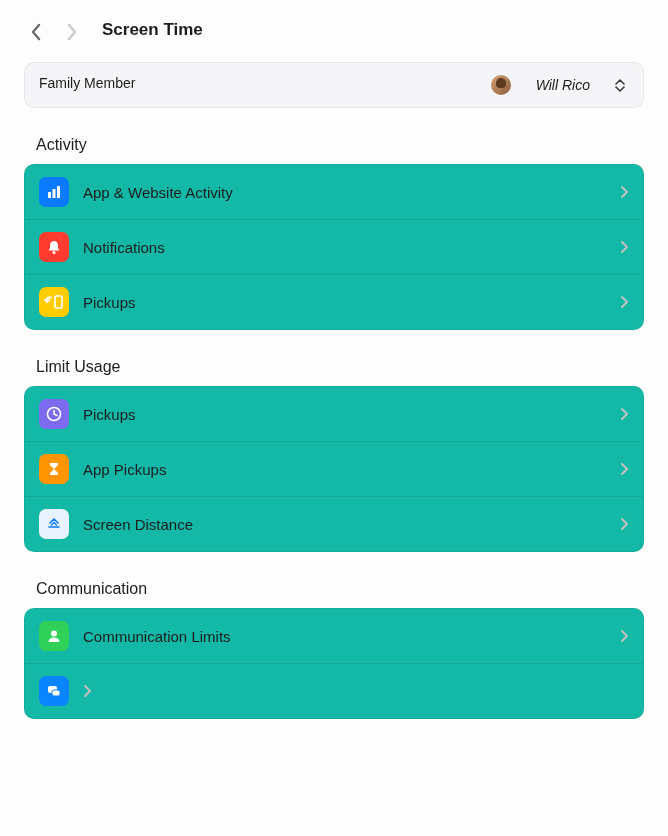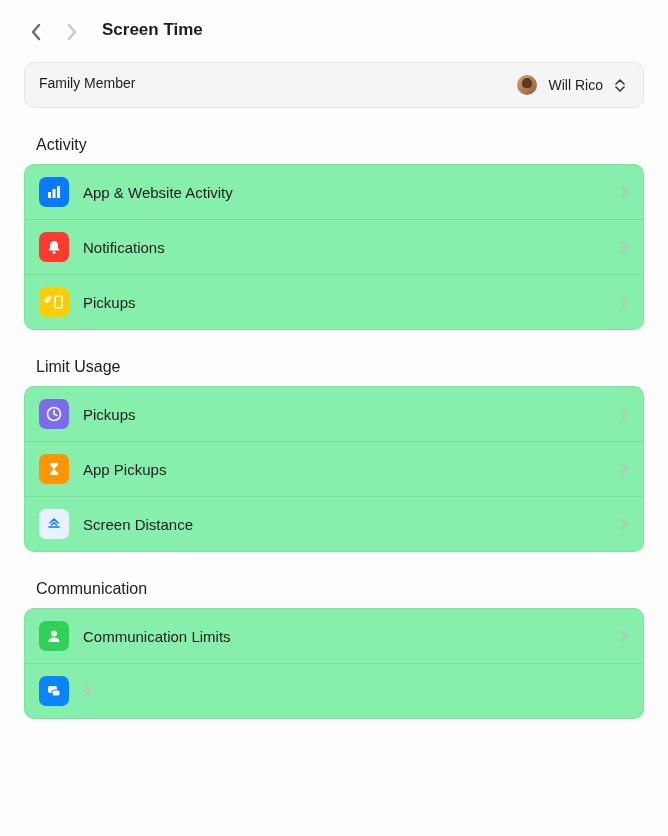--- a/index.html
+++ b/index.html
@@ -47,22 +47,23 @@
       align-items: flex-start;
       justify-content: space-between;
     }
     .family-label {
       font-size: 14px;
       color: #1d1d1f;
     }
     .family-selector {
       display: flex;
       align-items: center;
-      gap: 12px;
+      gap: 25px;
       cursor: pointer;
+      font-style: italic;
     }
     .avatar {
       width: 20px;
       height: 20px;
       border-radius: 50%;
       background: linear-gradient(135deg, #d4a574 0%, #8b5a3c 100%);
       position: relative;
       overflow: hidden;
     }
     .avatar::after {
@@ -93,21 +94,21 @@
     .section:first-of-type {
       margin-top: 40px;
     }
     .section-title {
       font-size: 16px;
       font-weight: 400;
       margin-bottom: 10px;
       padding-left: 12px;
     }
     .list {
-      background: #86efac;
+      background: #14b8a6;
       border-radius: 10px;
       border: 1px solid rgba(0,0,0,0.06);
     }
     .list-item {
       display: flex;
       align-items: center;
       padding: 12px 14px;
       gap: 14px;
       cursor: pointer;
       border-bottom: 1px solid rgba(0,0,0,0.08);

